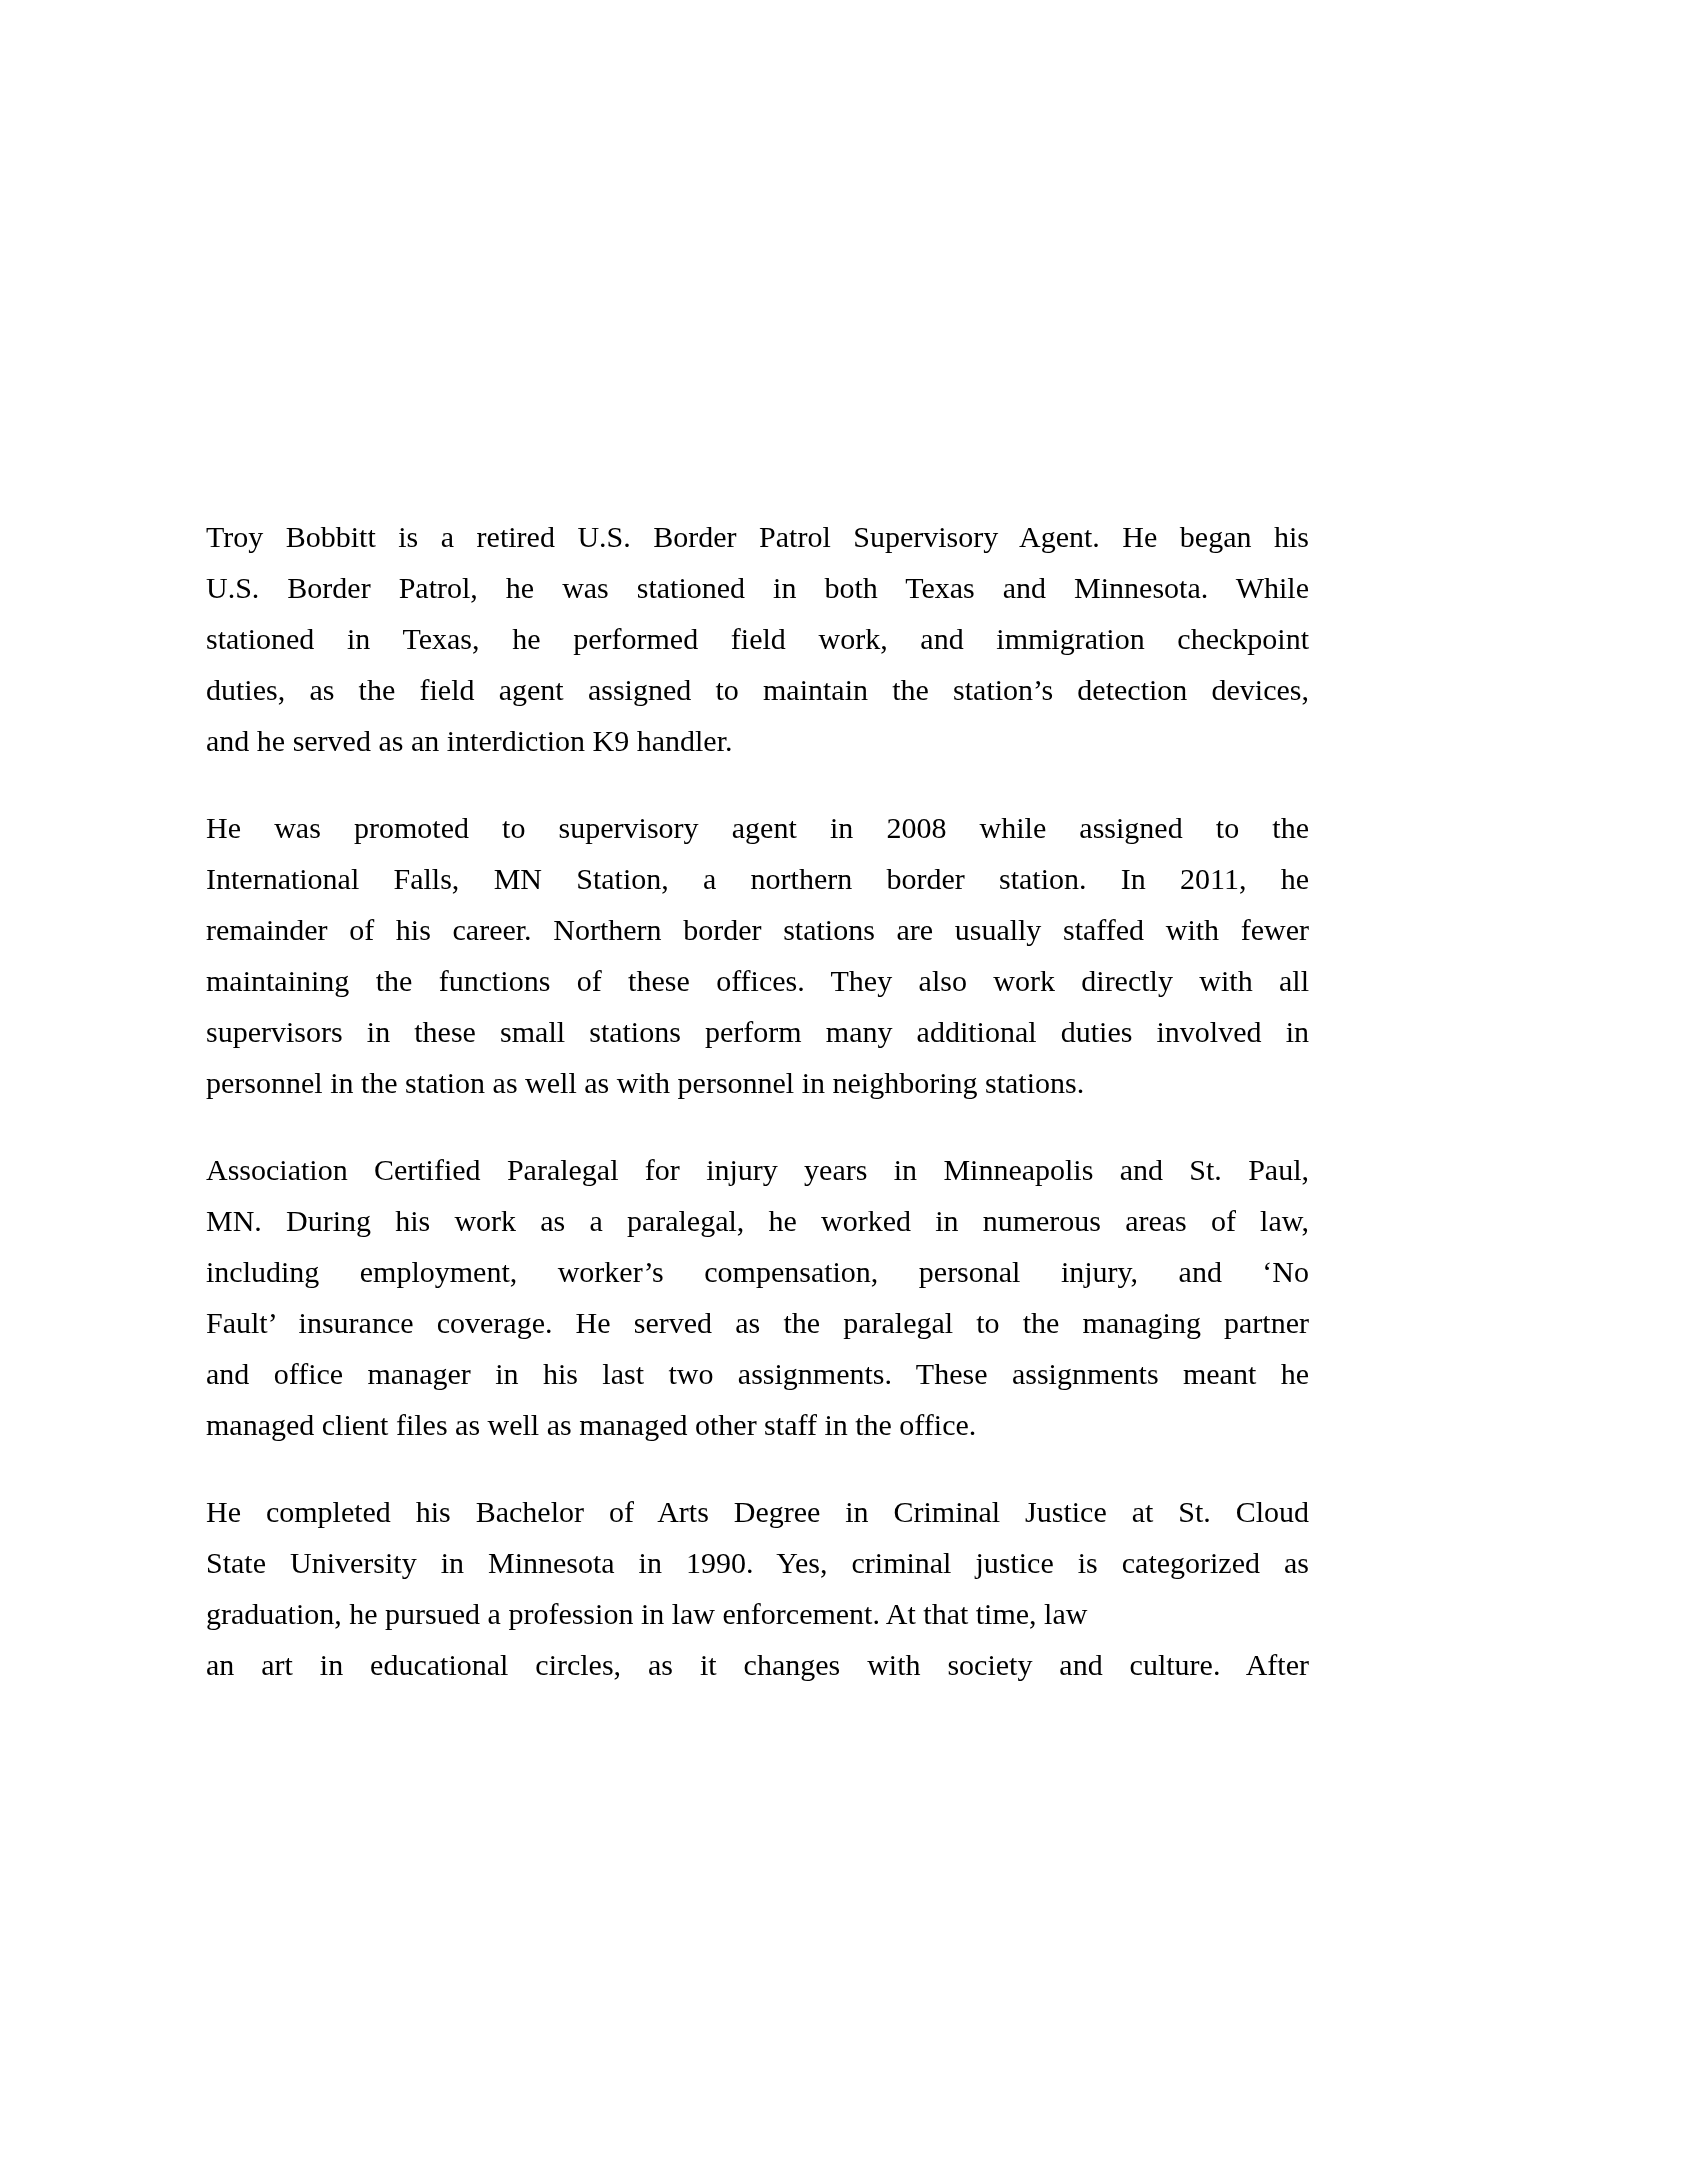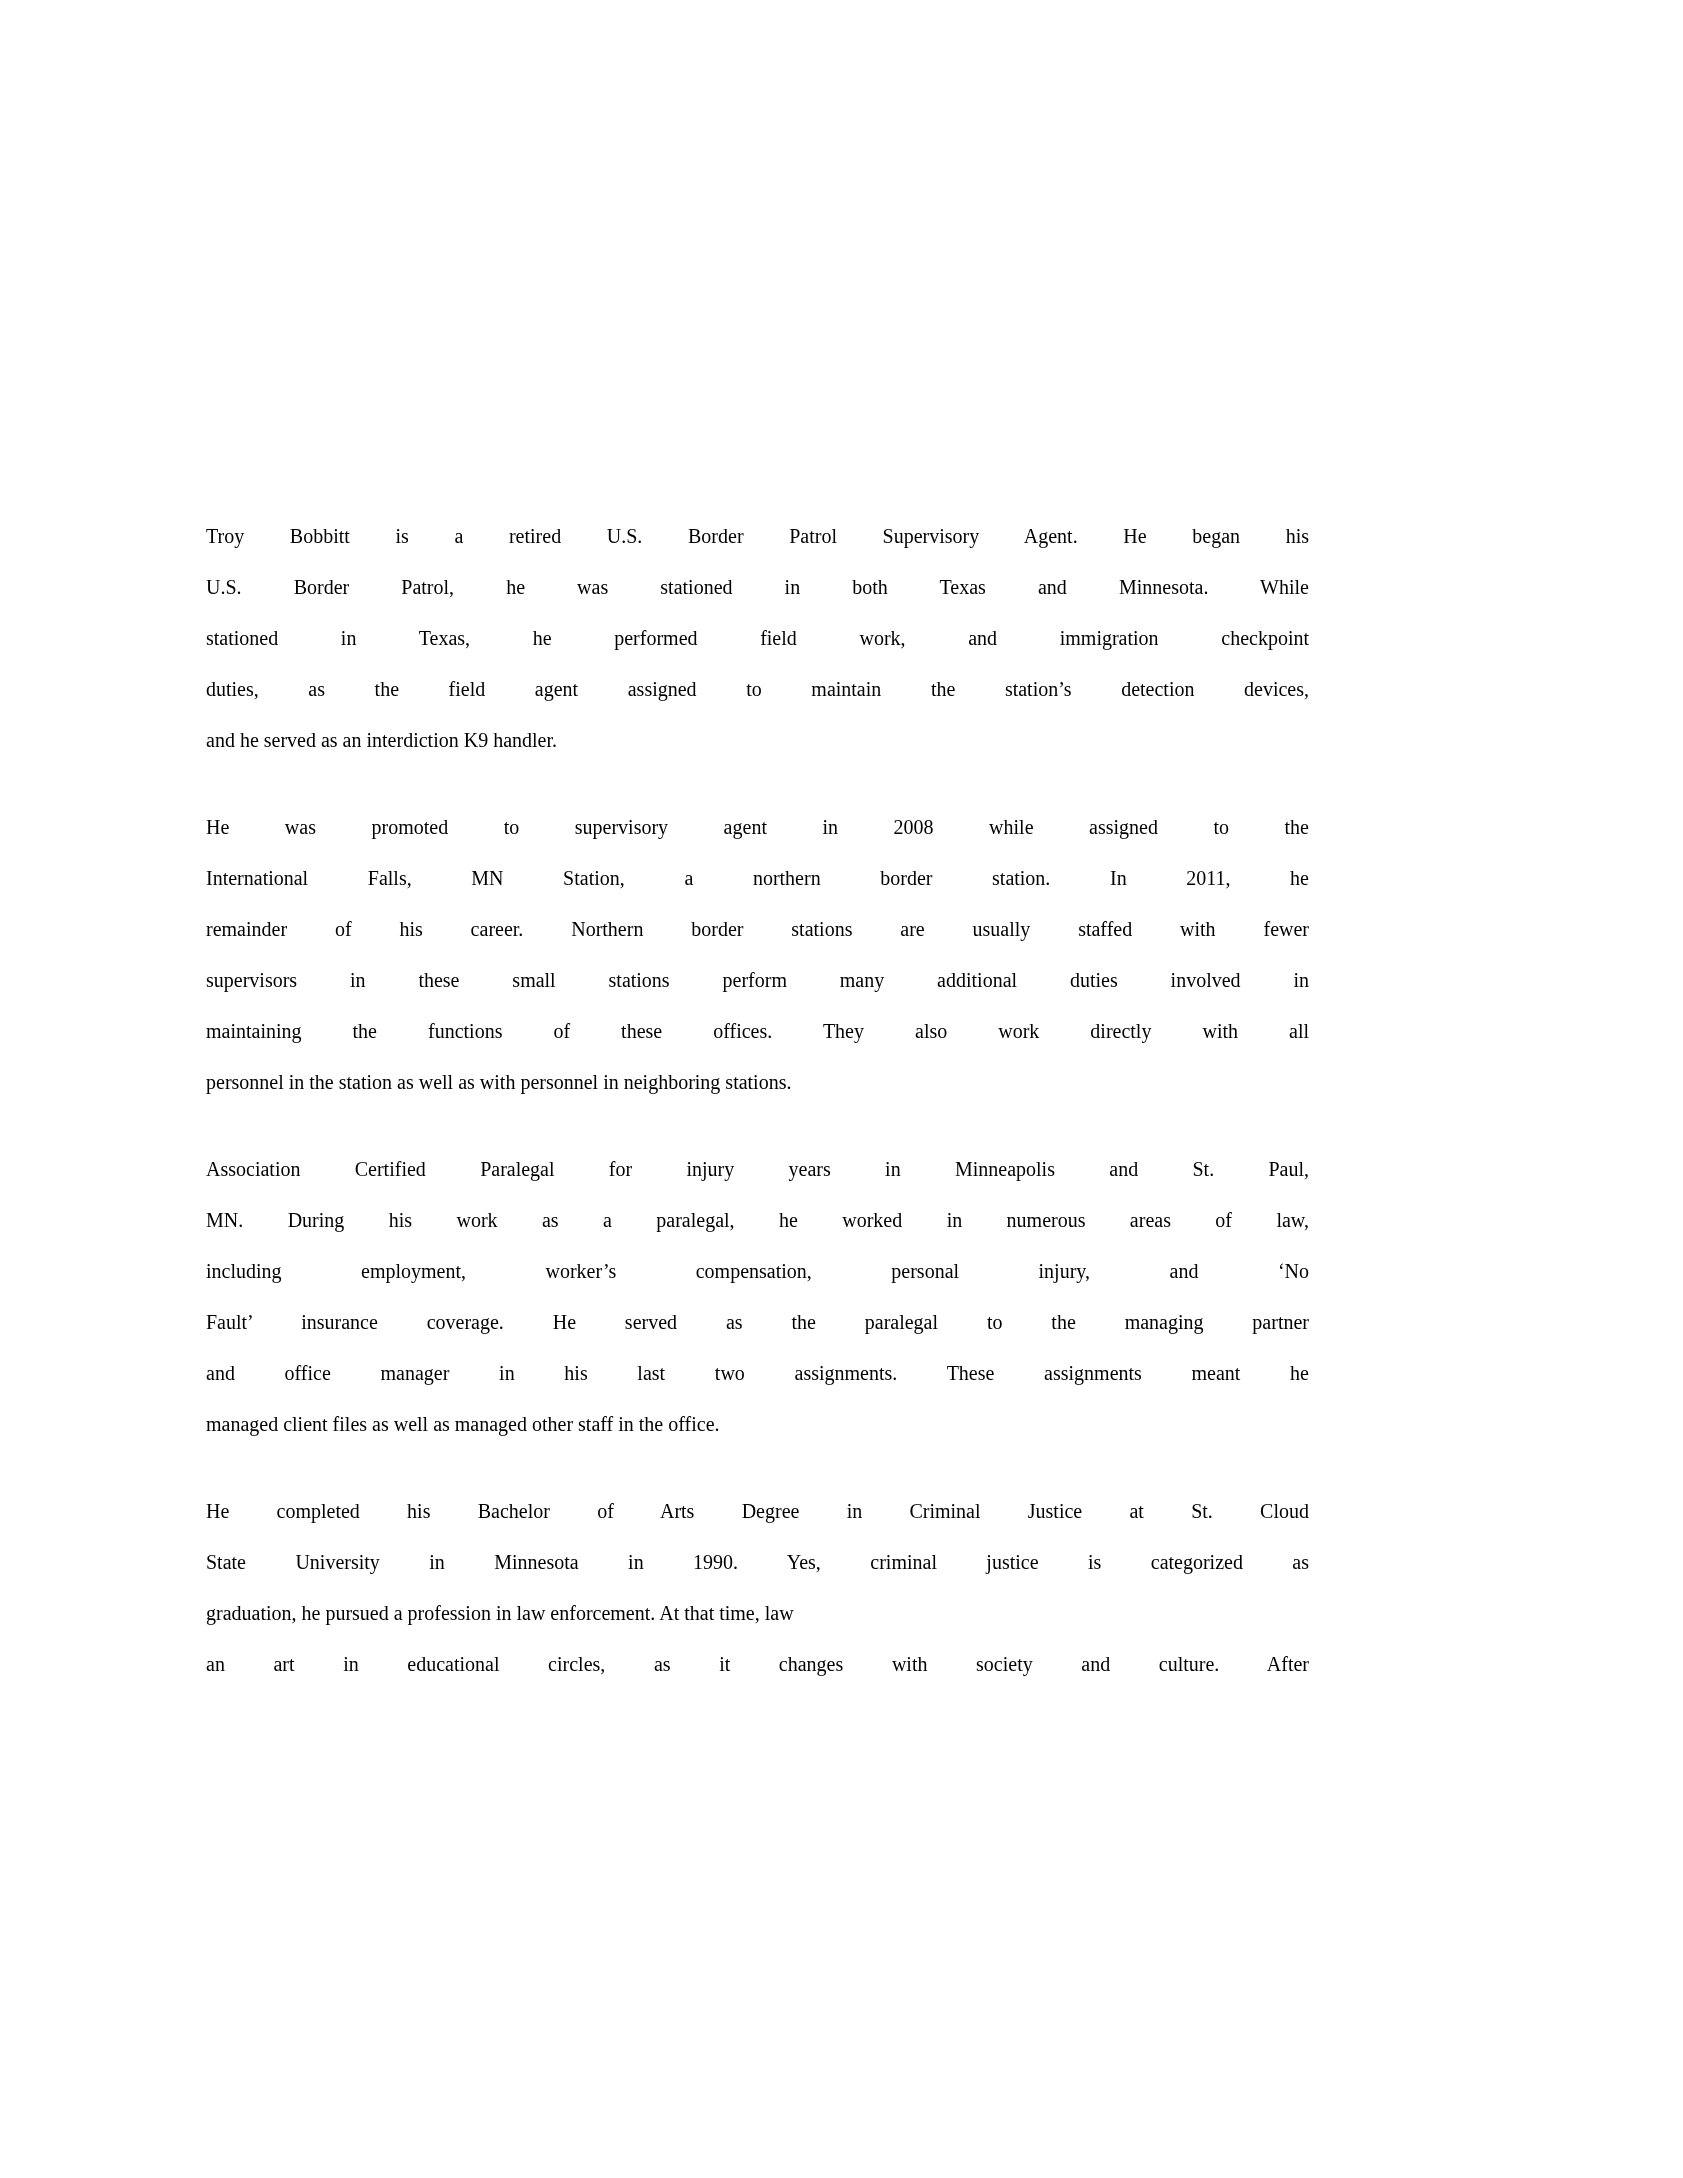--- a/index.html
+++ b/index.html
@@ -21,21 +21,21 @@
     box-sizing: border-box;
   }
   .text-column {
     position: absolute;
     left: 206px;
     top: 511px;
     width: 1103px;
   }
   .paragraph {
     margin: 0 0 36px 0;
-    font-size: 20px;
+    font-size: 30px;
     line-height: 51px;
     color: #000000;
   }
   .paragraph:last-child {
     margin-bottom: 0;
   }
   
   .line {
     display: block;
     text-align: justify;
@@ -58,22 +58,22 @@
         <span class="line">Troy Bobbitt is a retired U.S. Border Patrol Supervisory Agent. He began his</span>
         <span class="line">U.S. Border Patrol, he was stationed in both Texas and Minnesota. While</span>
         <span class="line">stationed in Texas, he performed field work, and immigration checkpoint</span>
         <span class="line">duties, as the field agent assigned to maintain the station’s detection devices,</span>
         <span class="line last">and he served as an interdiction K9 handler.</span>
       </p>
       <p class="paragraph">
         <span class="line">He was promoted to supervisory agent in 2008 while assigned to the</span>
         <span class="line">International Falls, MN Station, a northern border station. In 2011, he</span>
         <span class="line">remainder of his career. Northern border stations are usually staffed with fewer</span>
+        <span class="line">maintaining the functions of these offices. They also work directly with all</span>
         <span class="line">supervisors in these small stations perform many additional duties involved in</span>
-        <span class="line">maintaining the functions of these offices. They also work directly with all</span>
         <span class="line last">personnel in the station as well as with personnel in neighboring stations.</span>
       </p>
       <p class="paragraph">
         <span class="line">Association Certified Paralegal for injury years in Minneapolis and St. Paul,</span>
         <span class="line">MN. During his work as a paralegal, he worked in numerous areas of law,</span>
         <span class="line">including employment, worker’s compensation, personal injury, and ‘No</span>
         <span class="line">Fault’ insurance coverage. He served as the paralegal to the managing partner</span>
         <span class="line">and office manager in his last two assignments. These assignments meant he</span>
         <span class="line last">managed client files as well as managed other staff in the office.</span>
       </p>

